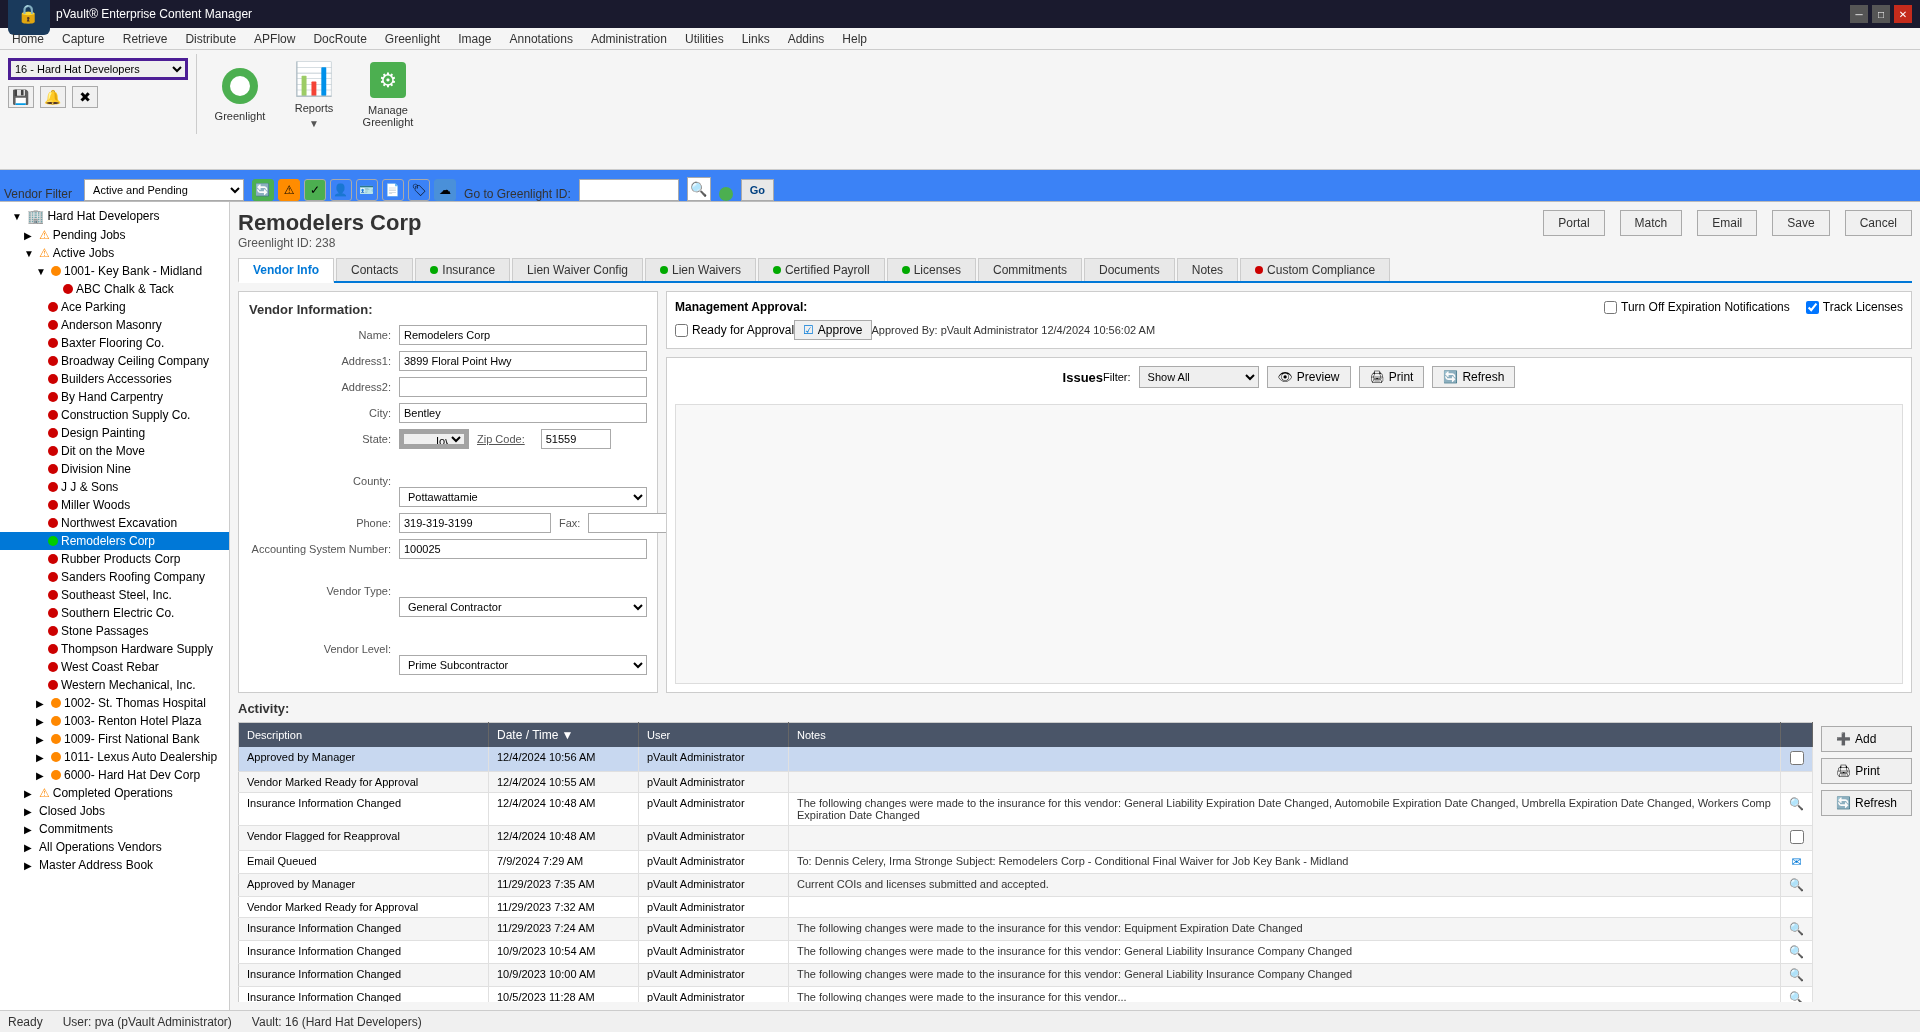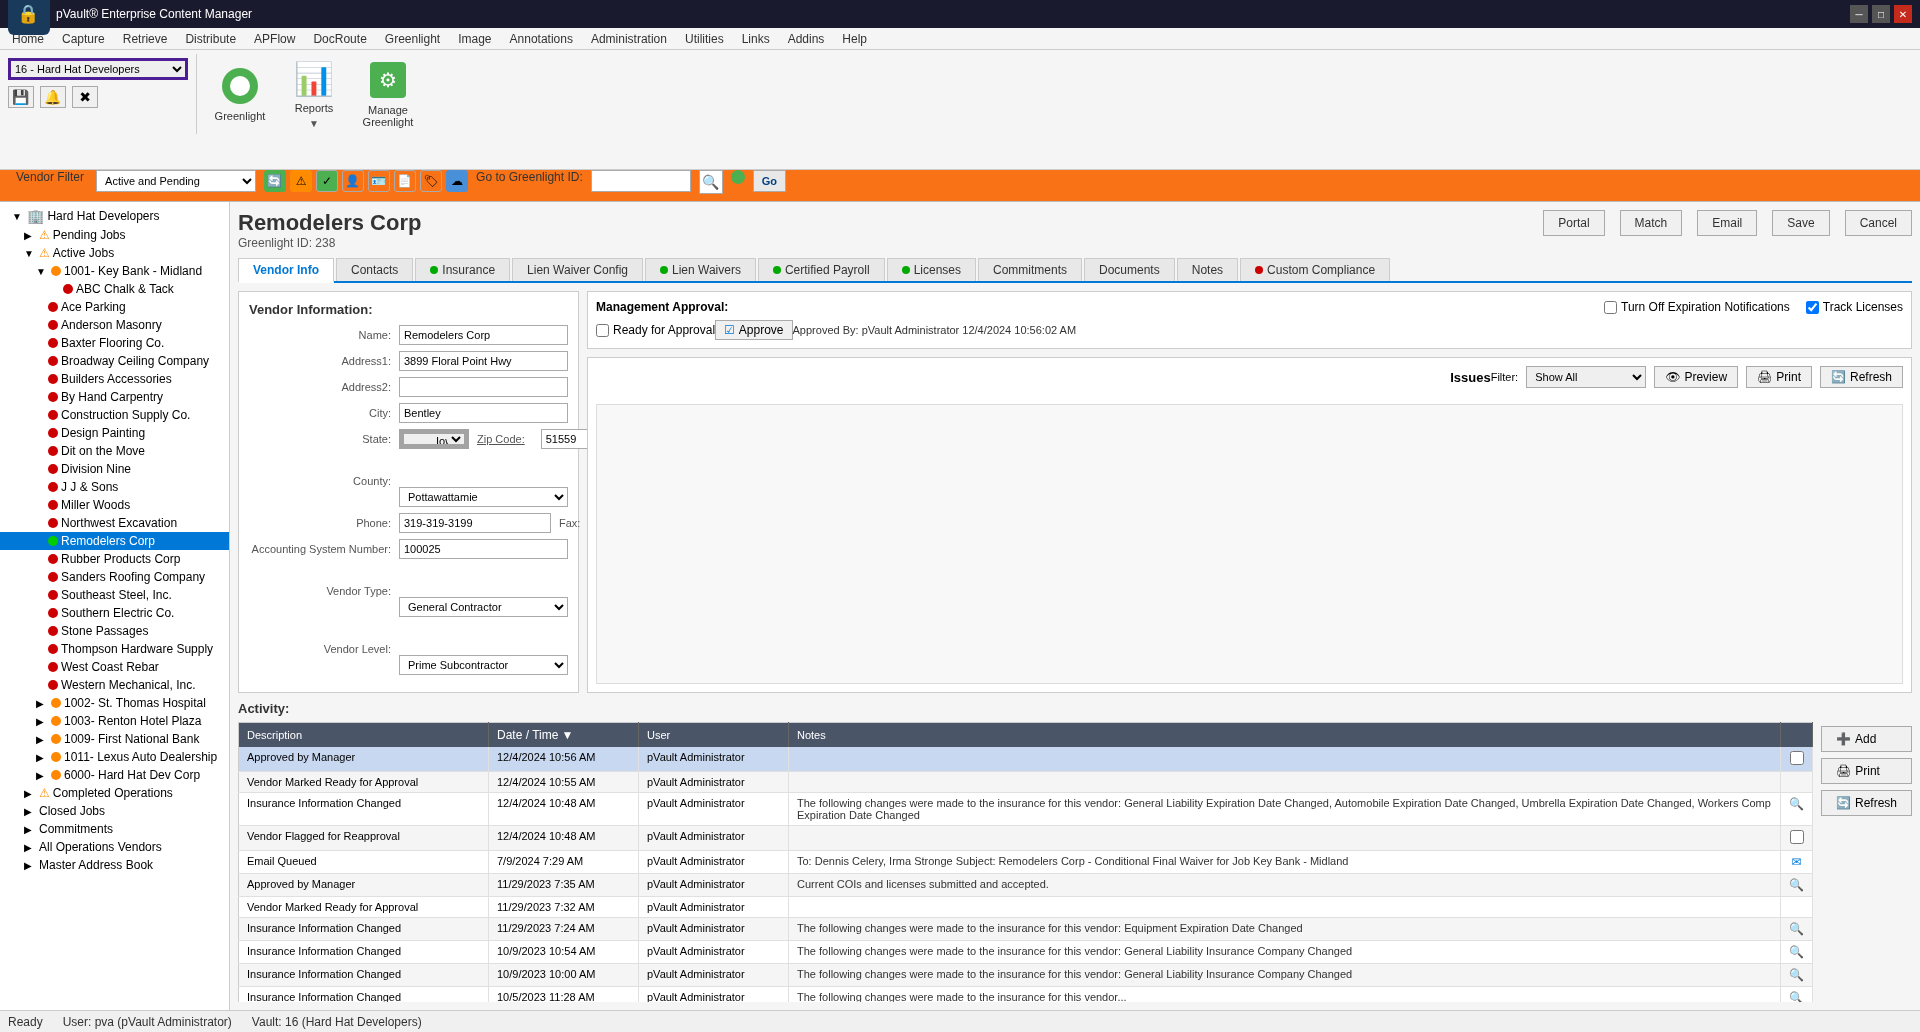--- a/index.html
+++ b/index.html
@@ -15,21 +15,21 @@
     .menu-bar { background: #f5f5f5; border-bottom: 1px solid #ccc; height: 22px; display: flex; align-items: center; padding: 0 4px; gap: 2px; }
     .menu-item { padding: 2px 8px; cursor: pointer; font-size: 12px; color: #333; }
     
     
     .toolbar { background: #f5f5f5; border-bottom: 1px solid #ccc; height: 120px; display: flex; align-items: flex-start; padding: 4px 8px; gap: 4px; }
     .toolbar-btn { display: flex; flex-direction: column; align-items: center; justify-content: center; width: 70px; height: 80px; border: 1px solid transparent; cursor: pointer; padding: 4px; background: transparent; gap: 4px; }
     .toolbar-icon { width: 40px; height: 40px; display: flex; align-items: center; justify-content: center; }
     .toolbar-label { font-size: 11px; text-align: center; color: #333; }
     
     
-    .secondary-toolbar { background: #f97316; border-bottom: 1px solid #bbb; height: 32px; display: flex; align-items: flex-start; padding: 0 16px; gap: 8px; }
+    .secondary-toolbar { background: #3b82f6; border-bottom: 1px solid #bbb; height: 32px; display: flex; align-items: flex-end; padding: 0 4px; gap: 8px; }
     .filter-label { font-size: 12px; color: #333; margin-right: 4px; }
     .filter-select { height: 22px; border: 1px solid #aaa; background: white; padding: 0 4px; font-size: 11px; width: 160px; }
     .icon-btn { width: 24px; height: 24px; border: 1px solid #aaa; background: white; cursor: pointer; display: flex; align-items: center; justify-content: center; font-size: 14px; }
     .goto-label { font-size: 12px; color: #333; }
     .goto-input { height: 22px; border: 1px solid #aaa; width: 100px; padding: 0 4px; }
     .go-btn { height: 22px; padding: 0 8px; background: #e8e8e8; border: 1px solid #aaa; cursor: pointer; font-size: 11px; color: #004080; font-weight: bold; }
     
     
     .main-layout { display: flex; height: calc(1032px - 28px - 22px - 120px - 32px - 22px); }
     
@@ -59,21 +59,21 @@
     .header-btns { display: flex; gap: 15px; }
     .header-btn { height: 26px; padding: 0 14px; border: 1px solid #aaa; background: #f0f0f0; cursor: pointer; font-size: 12px; color: #333; }
     
     
     .tabs { display: flex; border-bottom: 2px solid #0078d7; margin-bottom: 8px; }
     .tab { padding: 4px 14px; cursor: pointer; border: 1px solid #ccc; border-bottom: none; background: #e8e8e8; margin-right: 2px; font-size: 11px; color: #333; display: flex; align-items: center; gap: 4px; }
     .tab.active { background: white; border-bottom: 2px solid white; margin-bottom: -2px; color: #0078d7; font-weight: bold; }
     
     
     .content-panels { display: flex; gap: 8px; flex: 1; overflow: hidden; }
-    .vendor-info-panel { width: 341px; background: white; border: 1px solid #ccc; padding: 10px; }
+    .vendor-info-panel { width: 420px; background: white; border: 1px solid #ccc; padding: 10px; }
     .vendor-info-title { font-weight: bold; font-size: 13px; margin-bottom: 8px; color: #333; }
     .form-row { display: flex; align-items: center; margin-bottom: 6px; }
     .form-label { width: 150px; font-size: 11px; color: #555; text-align: right; padding-right: 8px; flex-shrink: 0; }
     .form-input { flex: 1; height: 20px; border: 1px solid #aaa; padding: 0 4px; font-size: 11px; background: white; }
     .form-select { flex: 1; height: 20px; border: 1px solid #aaa; padding: 0 4px; font-size: 11px; background: white; margin-top: 32px; }
     .city-state-row { display: flex; align-items: center; gap: 4px; flex: 1; }
     .city-input { flex: 1; height: 20px; border: 1px solid #aaa; padding: 0 4px; font-size: 11px; }
     .state-select { width: 70px; height: 20px; border: 5px solid #a3a3a3; font-size: 11px; padding-left: 28px; }
     .zip-input { width: 70px; height: 20px; border: 1px solid #aaa; padding: 0 4px; font-size: 11px; }
     .fax-row { display: flex; align-items: center; gap: 8px; flex: 1; }
@@ -84,21 +84,21 @@
     
     .right-panels { flex: 1; display: flex; flex-direction: column; gap: 8px; overflow: hidden; }
     
     
     .mgmt-panel { background: white; border: 1px solid #ccc; padding: 8px; }
     .mgmt-title { font-weight: bold; font-size: 12px; }
     .approve-text { font-size: 11px; color: #333; }
     
     
     .issues-panel { background: white; border: 1px solid #ccc; padding: 8px; flex: 1; overflow: hidden; display: flex; flex-direction: column; }
-    .issues-header { display: flex; align-items: center; justify-content: flex-end; margin-bottom: 16px; }
+    .issues-header { display: flex; align-items: center; justify-content: center; margin-bottom: 16px; }
     .issues-title { font-weight: bold; font-size: 13px; }
     .issues-controls { display: flex; align-items: center; gap: 8px; }
     .filter-dropdown { height: 22px; border: 1px solid #aaa; padding: 0 4px; font-size: 11px; width: 120px; }
     .action-btn { height: 22px; padding: 0 10px; background: #f0f0f0; border: 1px solid #aaa; cursor: pointer; font-size: 11px; display: flex; align-items: center; gap: 4px; }
     .issues-table-header { background: #4a5568; color: white; display: flex; padding: 4px 8px; font-size: 11px; }
     .issues-table-header-detail { flex: 1; }
     .issues-table-header-type { width: 120px; }
     .issues-body { flex: 1; background: #f8f8f8; border: 1px solid #ddd; }
     
     

